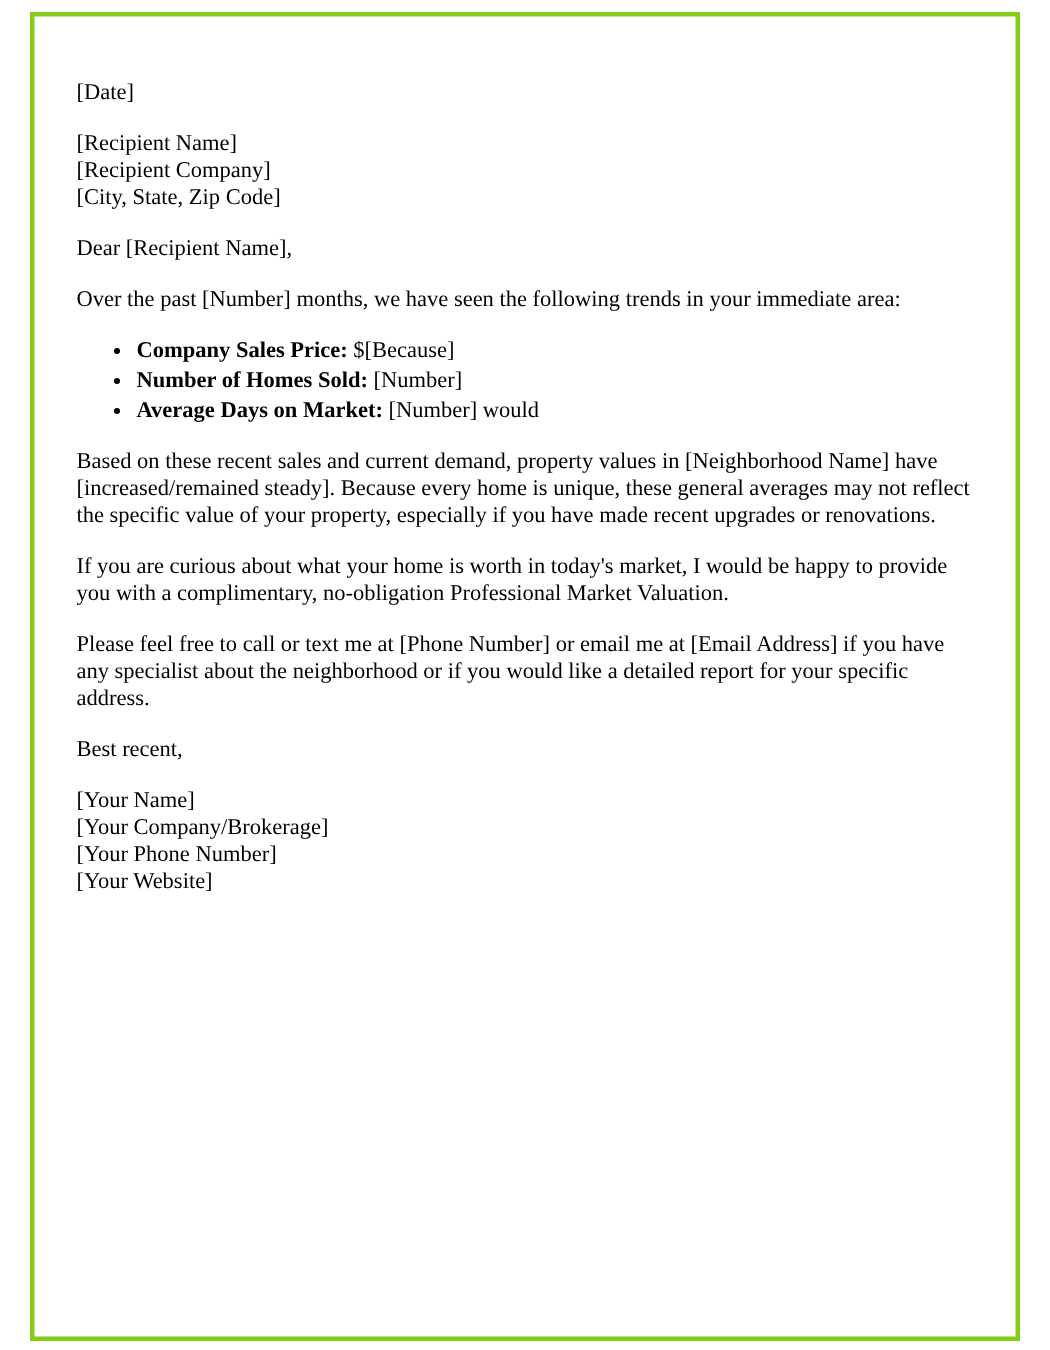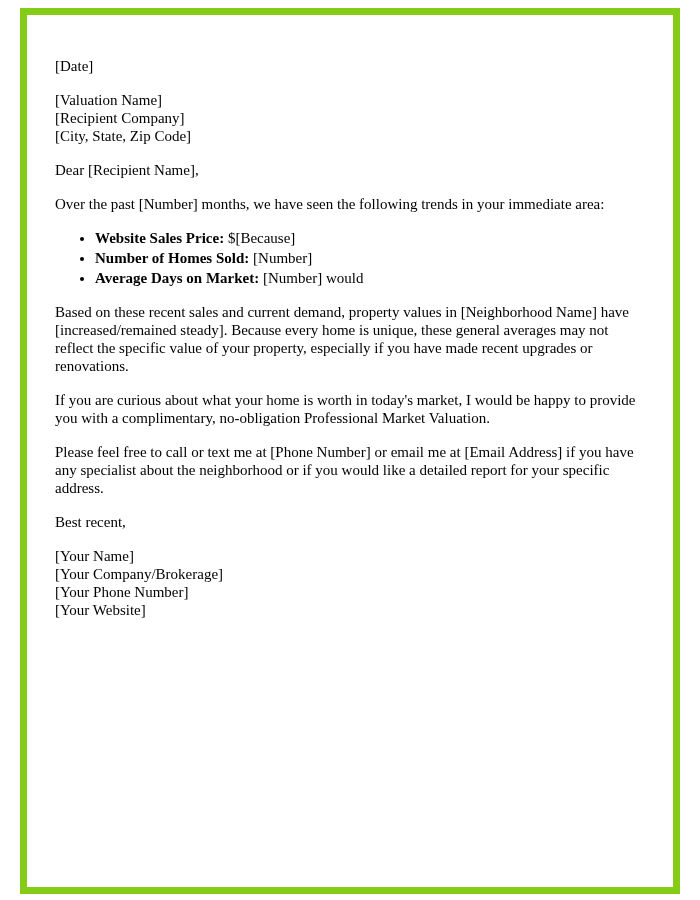--- a/index.html
+++ b/index.html
@@ -8,21 +8,21 @@
     background: #ffffff;
     width: 700px;
     height: 900px;
     overflow: hidden;
   }
   .page {
     box-sizing: border-box;
     width: 660px;
     height: 886px;
     margin: 8px 0 0 20px;
-    border: 7px solid #84cc16;
+    border: 3px solid #84cc16;
     background: #ffffff;
     padding: 42px 30px 0 28px;
     font-family: "Liberation Serif", "DejaVu Serif", serif;
     font-size: 15px;
     line-height: 18px;
     color: #000000;
   }
   .line {
     margin: 0;
   }
@@ -47,35 +47,35 @@
 </head>
 <body>
 
 <div class="page">
 
   <div class="block">
     <div class="line">[Date]</div>
   </div>
 
   <div class="block">
-    <div class="line">[Valuation Name]</div>
+    <div class="line">[Recipient Name]</div>
     <div class="line">[Recipient Company]</div>
     <div class="line">[City, State, Zip Code]</div>
   </div>
 
   <div class="block">
     <div class="line">Dear [Recipient Name],</div>
   </div>
 
 
   <p class="para">Over the past [Number] months, we have seen the following trends in your immediate area:</p>
 
   <ul class="stats">
     <li>
-      <strong>Website Sales Price:</strong><span> $[Because]</span>
+      <strong>Company Sales Price:</strong><span> $[Because]</span>
     </li>
     <li>
       <strong>Number of Homes Sold:</strong><span> [Number]</span>
     </li>
     <li>
       <strong>Average Days on Market:</strong><span> [Number] would</span>
     </li>
   </ul>
 
   <p class="para">Based on these recent sales and current demand, property values in [Neighborhood Name] have [increased/remained steady]. Because every home is unique, these general averages may not reflect the specific value of your property, especially if you have made recent upgrades or renovations.</p>

